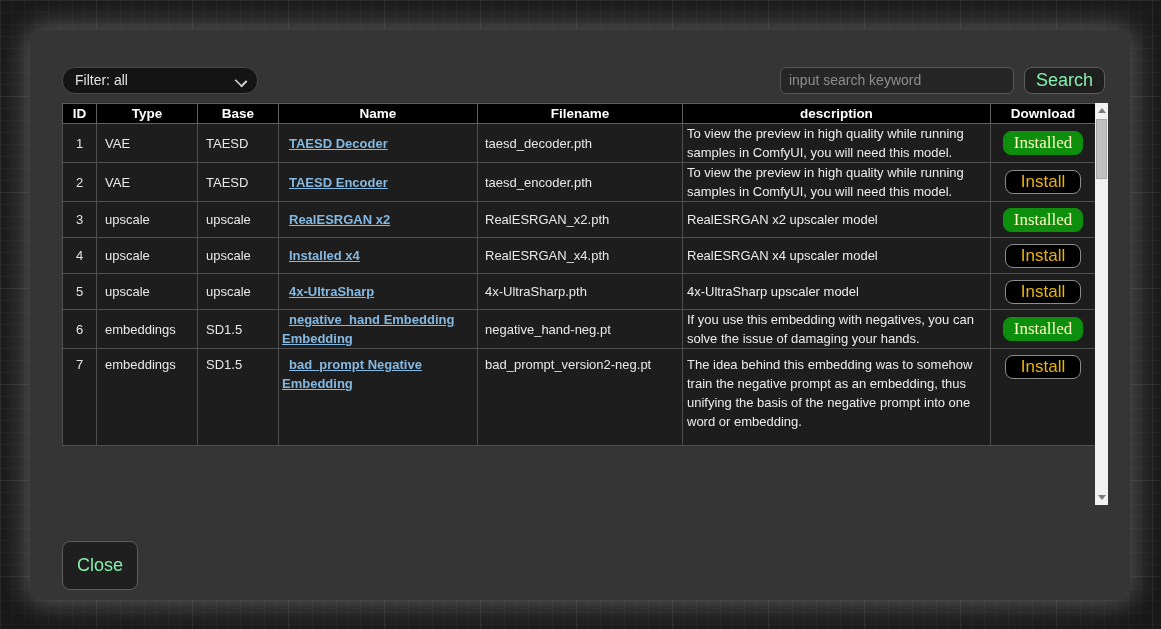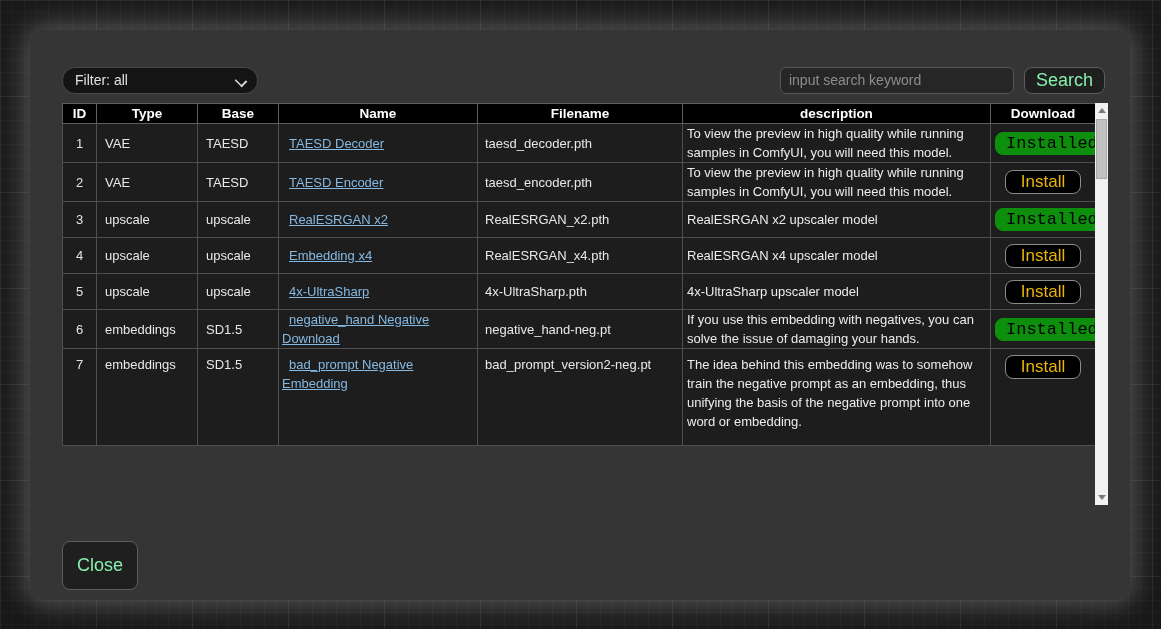--- a/index.html
+++ b/index.html
@@ -70,33 +70,33 @@
     background:#000;color:#fff;font-weight:bold;font-size:13.5px;
     height:19px;border:1px solid #5f5f5f;padding:0 2px;
   }
   td{
     background:#1d1d1d;border:1px solid #4f4f4f;
     padding:0 4px;height:35px;vertical-align:middle;line-height:19px;
   }
   td.cell-id{text-align:center;color:#e4e4e4;}
   td.cell-type,td.cell-base{padding-left:8px;margin-left:16px;}
   td.cell-name{padding-left:3px;text-indent:7px;}
-  td.cell-name a{color:#85b9e2;font-weight:normal;text-decoration:underline;cursor:pointer;text-align:center;}
+  td.cell-name a{color:#85b9e2;font-weight:bold;text-decoration:underline;cursor:pointer;text-align:center;}
   td.cell-file{padding-left:7px;}
   td.cell-desc{color:#ececec;}
   td.cell-dl{text-align:center;}
   tbody tr:last-child td{height:90px;vertical-align:top;padding-top:6px;}
   .btn-install{
     font-family:"Liberation Sans", sans-serif;
     background:#000;color:#eab308;border:1px solid #8c8c8c;border-radius:8px;
     font-size:17px;padding:1px 15px;cursor:pointer;
   }
   .btn-installed{
-    font-family:Liberation Mono, monospace;
-    background:#0d8f0d;color:#000000;border:1px solid #0d8f0d;border-radius:8px;
+    font-family:Liberation Serif, serif;
+    background:#0d8f0d;color:#fef9c3;border:1px solid #0d8f0d;border-radius:8px;
     font-size:17px;padding:1px 10px;cursor:pointer;
   }
   
   .scrollbar{position:relative;width:13px;height:402px;background:#f1f1f1;}
   .sb-btn{position:absolute;left:0;width:13px;height:15px;display:flex;
     align-items:center;justify-content:center;cursor:pointer;}
   .sb-up{top:0;} .sb-down{bottom:0;}
   .tri-up{width:0;height:0;border-left:4px solid transparent;
     border-right:4px solid transparent;border-bottom:5px solid #7a7a7a;}
   .tri-down{width:0;height:0;border-left:4px solid transparent;
@@ -172,39 +172,39 @@
               <td class="cell-base">upscale</td>
               <td class="cell-name"><a>RealESRGAN x2</a></td>
               <td class="cell-file">RealESRGAN_x2.pth</td>
               <td class="cell-desc">RealESRGAN x2 upscaler model</td>
               <td class="cell-dl"><button class="btn-installed">Installed</button></td>
             </tr>
             <tr>
               <td class="cell-id">4</td>
               <td class="cell-type">upscale</td>
               <td class="cell-base">upscale</td>
-              <td class="cell-name"><a>Embedding x4</a></td>
+              <td class="cell-name"><a>Installed x4</a></td>
               <td class="cell-file">RealESRGAN_x4.pth</td>
               <td class="cell-desc">RealESRGAN x4 upscaler model</td>
               <td class="cell-dl"><button class="btn-install">Install</button></td>
             </tr>
             <tr>
               <td class="cell-id">5</td>
               <td class="cell-type">upscale</td>
               <td class="cell-base">upscale</td>
               <td class="cell-name"><a>4x-UltraSharp</a></td>
               <td class="cell-file">4x-UltraSharp.pth</td>
               <td class="cell-desc">4x-UltraSharp upscaler model</td>
               <td class="cell-dl"><button class="btn-install">Install</button></td>
             </tr>
             <tr>
               <td class="cell-id">6</td>
               <td class="cell-type">embeddings</td>
               <td class="cell-base">SD1.5</td>
-              <td class="cell-name"><a>negative_hand Negative Download</a></td>
+              <td class="cell-name"><a>negative_hand Embedding Embedding</a></td>
               <td class="cell-file">negative_hand-neg.pt</td>
               <td class="cell-desc">If you use this embedding with negatives, you can solve the issue of damaging your hands.</td>
               <td class="cell-dl"><button class="btn-installed">Installed</button></td>
             </tr>
             <tr>
               <td class="cell-id">7</td>
               <td class="cell-type">embeddings</td>
               <td class="cell-base">SD1.5</td>
               <td class="cell-name"><a>bad_prompt Negative Embedding</a></td>
               <td class="cell-file">bad_prompt_version2-neg.pt</td>

